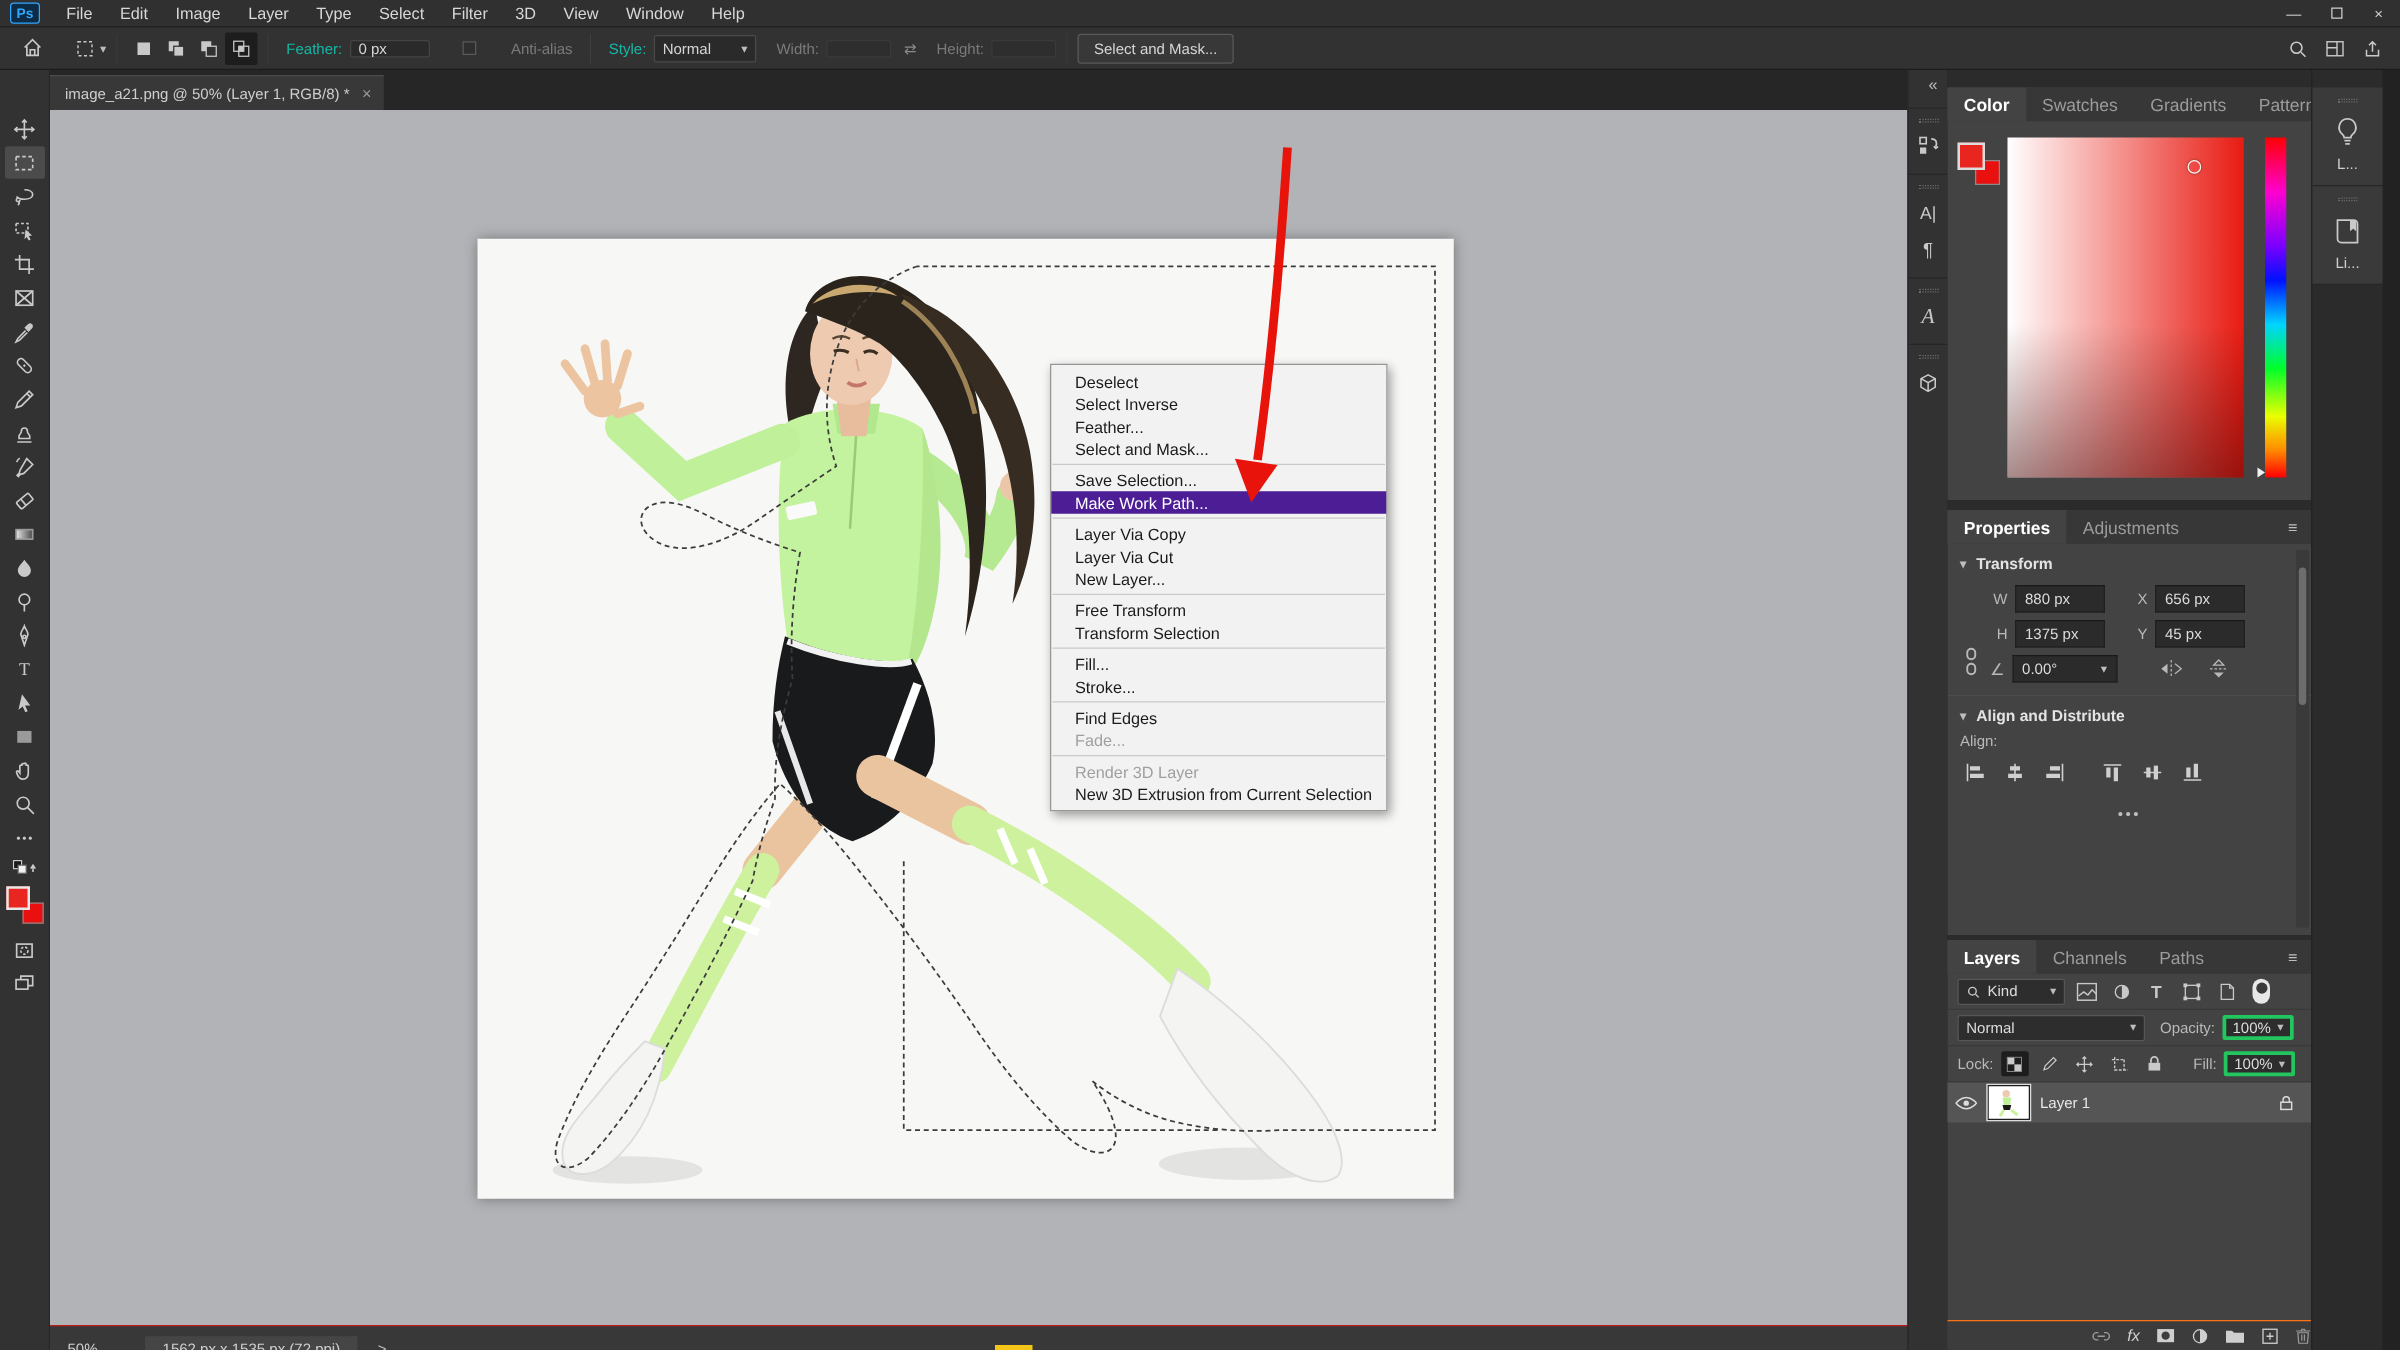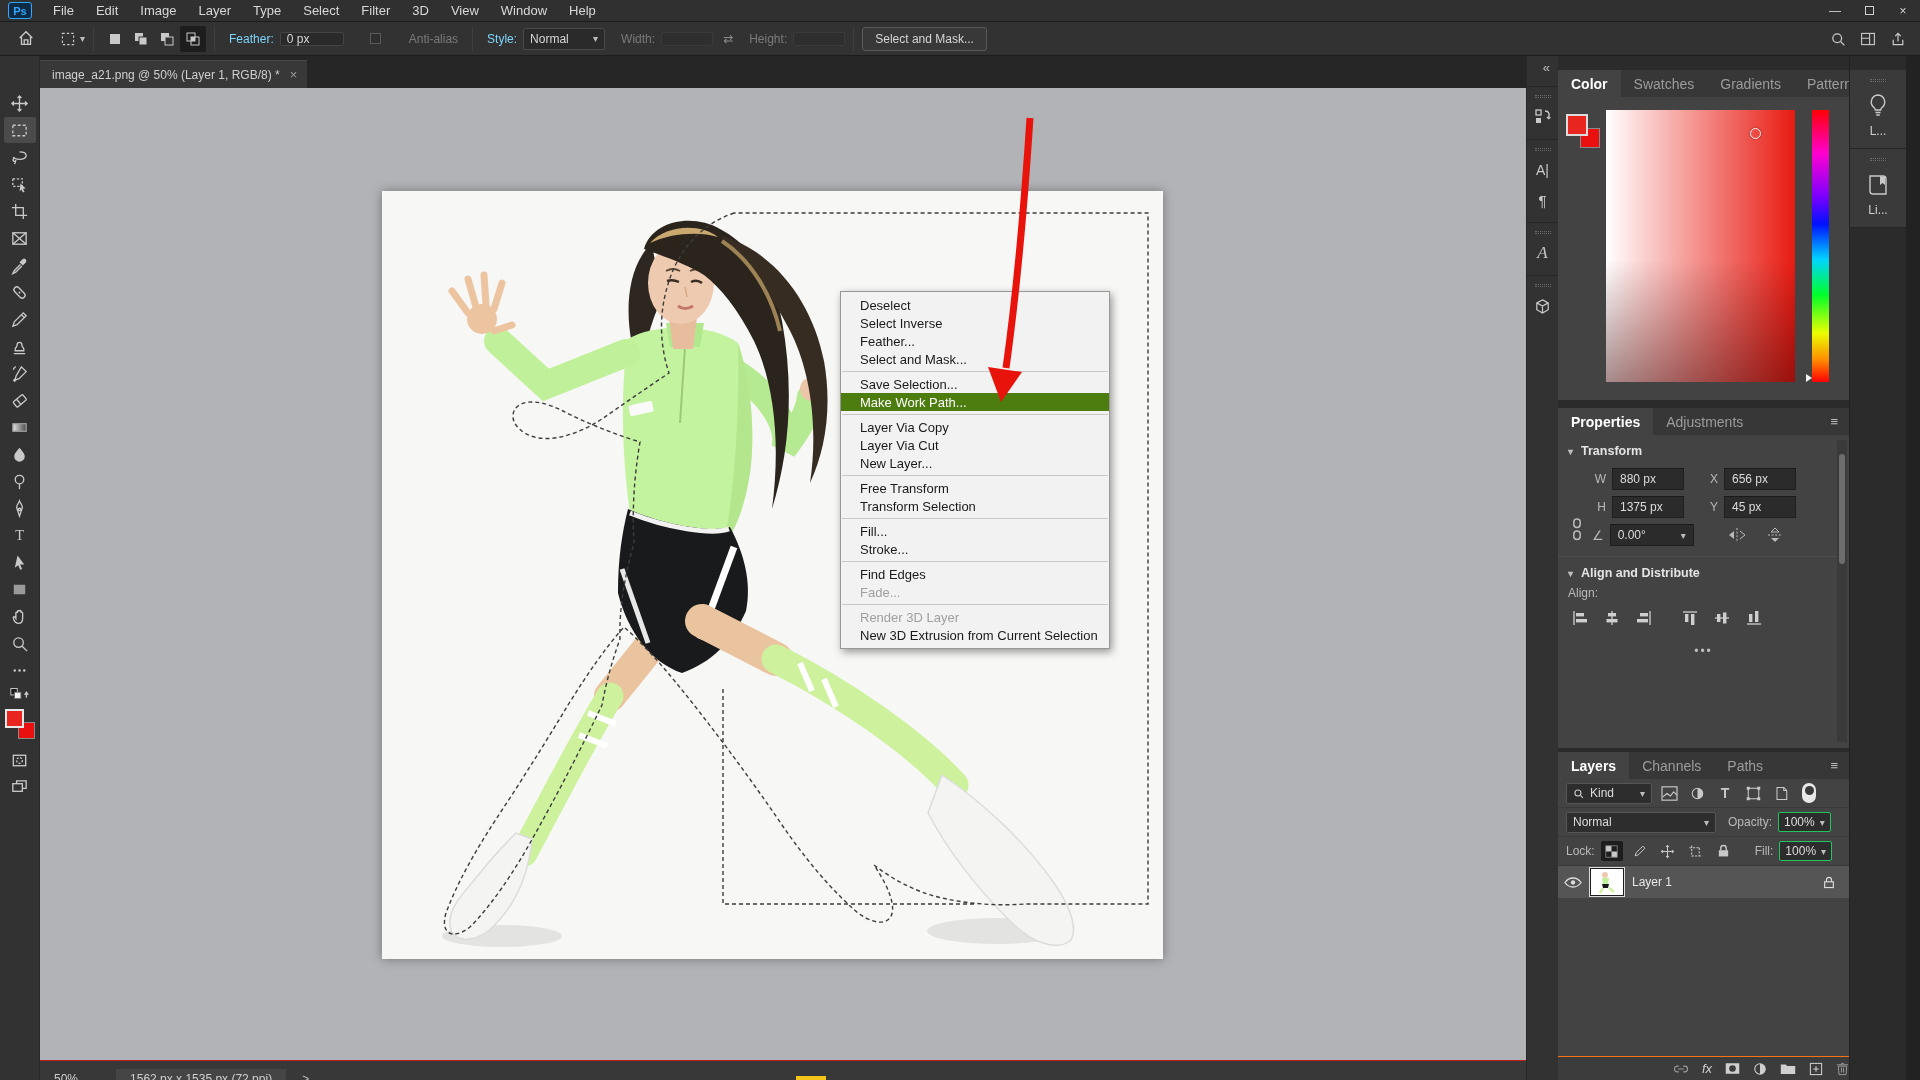--- a/index.html
+++ b/index.html
@@ -10,21 +10,21 @@
 
 #titlebar{left:0;top:0;width:1920px;height:22px;background:#303030;display:flex;align-items:center;border-bottom:1px solid #1c1c1c}
 #ps-logo{width:24px;height:17px;margin:0 10px 0 8px;background:#0d2b45;border:1px solid #31a8ff;border-radius:3px;color:#31a8ff;font-size:11px;font-weight:bold;display:flex;align-items:center;justify-content:center}
 .menu-item{padding:0 11px;height:22px;display:flex;align-items:center;color:#d8d8d8;font-size:13px}
 #win-controls{margin-left:auto;display:flex;height:22px}
 .wc{width:34px;height:22px;display:flex;align-items:center;justify-content:center;color:#cfcfcf;font-size:12px}
 .wc .box{width:9px;height:9px;border:1px solid #cfcfcf}
 
 #optionsbar{left:0;top:22px;width:1920px;height:34px;background:#323232;border-bottom:1px solid #1c1c1c;display:flex;align-items:center}
 .ob-sep{width:1px;height:24px;background:#252525;margin:0 8px;border-right:1px solid #3f3f3f}
-.ob-label{color:#7dd3fc;margin:0 6px}
+.ob-label{color:#14b8a6;margin:0 6px}
 .ob-label.dim{color:#7a7a7a}
 .ob-field{width:64px;height:14px;background:#2a2a2a;border:1px solid #444;border-radius:2px;color:#d6d6d6;padding:0 6px;display:flex;align-items:center}
 .ob-field.dim{background:#2e2e2e;border-color:#3a3a3a}
 .ob-drop{width:82px;height:22px;background:#2a2a2a;border:1px solid #4a4a4a;border-radius:2px;display:flex;align-items:center;padding:0 6px;justify-content:space-between}
 .mode-btn{width:26px;height:26px;display:flex;align-items:center;justify-content:center;border-radius:2px}
 .mode-btn.active{background:#1d1d1d}
 #sam-btn{height:24px;border:1px solid #5a5a5a;border-radius:3px;padding:0 12px;display:flex;align-items:center;color:#d6d6d6;background:#383838}
 .ob-right{margin-left:auto;display:flex;align-items:center;gap:14px;margin-right:14px}
 
 #toolbar{left:0;top:56px;width:40px;height:1024px;background:#323232;border-right:1px solid #282828;display:flex;flex-direction:column;align-items:center;padding-top:34px}
@@ -41,21 +41,21 @@
 #canvas{left:40px;top:88px;width:1486px;height:972px;background:#b1b3b6;overflow:hidden}
 #doc{position:absolute;left:342px;top:103px;width:781px;height:768px;background:#f7f7f5;box-shadow:0 0 10px rgba(0,0,0,.35)}
 
 #statusbar{left:40px;top:1060px;width:1486px;height:37px;background:#383838;border-top:1px solid #b91c1c;display:flex;align-items:center;font-size:12px}
 #status-zoom{margin:0 14px 0 14px;color:#cfcfcf}
 #status-info{background:#454545;height:20px;display:flex;align-items:center;padding:0 14px;color:#cfcfcf;margin-left:24px}
 #status-chevron{margin-left:16px;color:#bdbdbd}
 
 #context-menu{left:840px;top:291px;width:270px;background:#f2f2f2;border:1px solid #979797;box-shadow:2px 3px 8px rgba(0,0,0,.4);z-index:50;padding:4px 0;font-size:13px;color:#1a1a1a}
 .cm-item{height:18px;display:flex;align-items:center;padding-left:19px}
-.cm-item.hl{background:#4d7c0f;color:#fff}
+.cm-item.hl{background:#4c1d95;color:#fff}
 .cm-item.dis{color:#9f9f9f}
 .cm-div{height:1px;background:#c9c9c9;margin:3px 1px}
 
 #arrow-overlay{left:975px;top:100px;z-index:60;pointer-events:none}
 
 #collapsed-rail{left:1526px;top:56px;width:32px;height:1024px;background:#323232;border-left:1px solid #282828;display:flex;flex-direction:column;align-items:center}
 .rail-collapse{color:#bdbdbd;font-size:13px;align-self:flex-end;margin:4px 8px 6px 0}
 .rail-sep{width:32px;height:1px;background:#262626;margin:5px 0}
 .grip{width:16px;height:3px;border-top:1px dotted #6a6a6a;border-bottom:1px dotted #6a6a6a;margin:3px 0 6px}
 .rail-ic{width:26px;height:26px;display:flex;align-items:center;justify-content:center;color:#c9c9c9;margin-bottom:4px}
@@ -80,21 +80,21 @@
 .plabel{width:14px;color:#b9b9b9;text-align:right}
 .pfield{width:72px;height:22px;background:#2b2b2b;border:1px solid #1f1f1f;border-top-color:#191919;display:flex;align-items:center;padding:0 7px;color:#dcdcdc}
 .pdiv{height:1px;background:#393939;border-bottom:1px solid #4c4c4c;margin-top:10px}
 #props-scroll{position:absolute;right:2px;top:32px;width:10px;bottom:6px;background:#3a3a3a}
 #props-thumb{position:absolute;left:2px;top:14px;width:6px;height:110px;background:#6d6d6d;border-radius:3px}
 .align-ic{width:24px;height:20px;display:flex;align-items:center;justify-content:center}
 .align-ic svg{stroke:#cfcfcf;fill:#cfcfcf;stroke-width:1.3}
 
 .lrow{display:flex;align-items:center;height:29px;border-bottom:1px solid #393939;padding:0 8px;gap:6px}
 .ldrop{height:21px;background:#2d2d2d;border:1px solid #565656;border-radius:2px;display:flex;align-items:center;padding:0 6px;gap:6px;color:#dcdcdc}
-.small-val{height:20px;background:#2d2d2d;border:1px solid #22c55e;border-radius:2px;display:flex;align-items:center;padding:0 5px;gap:5px;color:#dcdcdc}
+.small-val{height:20px;background:#2d2d2d;border:3px solid #22c55e;border-radius:2px;display:flex;align-items:center;padding:0 5px;gap:5px;color:#dcdcdc}
 .fic{width:22px;height:20px;display:flex;align-items:center;justify-content:center;color:#c9c9c9}
 #layer-row{display:flex;align-items:center;height:32px;background:#555;color:#e8e8e8;gap:8px;padding:0 6px}
 #layer-thumb{width:34px;height:28px;background:#fff;border:1px solid #1e1e1e;outline:1px solid #dcdcdc;position:relative}
 #layers-bottom{position:absolute;left:0;right:0;bottom:0;height:24px;background:#3c3c3c;border-top:1px solid #f97316;display:flex;align-items:center;justify-content:flex-end;gap:13px;color:#bdbdbd}
 #far-rail{left:1849px;top:56px;width:57px;height:1024px;background:#2b2b2b;border-left:1px solid #222}
 .far-box{background:#3a3a3a;border-bottom:1px solid #262626;padding:6px 0 10px;display:flex;flex-direction:column;align-items:center;gap:6px;color:#c9c9c9}
 .far-label{font-size:12px;color:#cfcfcf}
 #taskbar-hint{left:796px;top:1076px;width:30px;height:4px;background:#f5c518;z-index:70}
 .dim-ic{color:#8a8a8a}
 </style>

